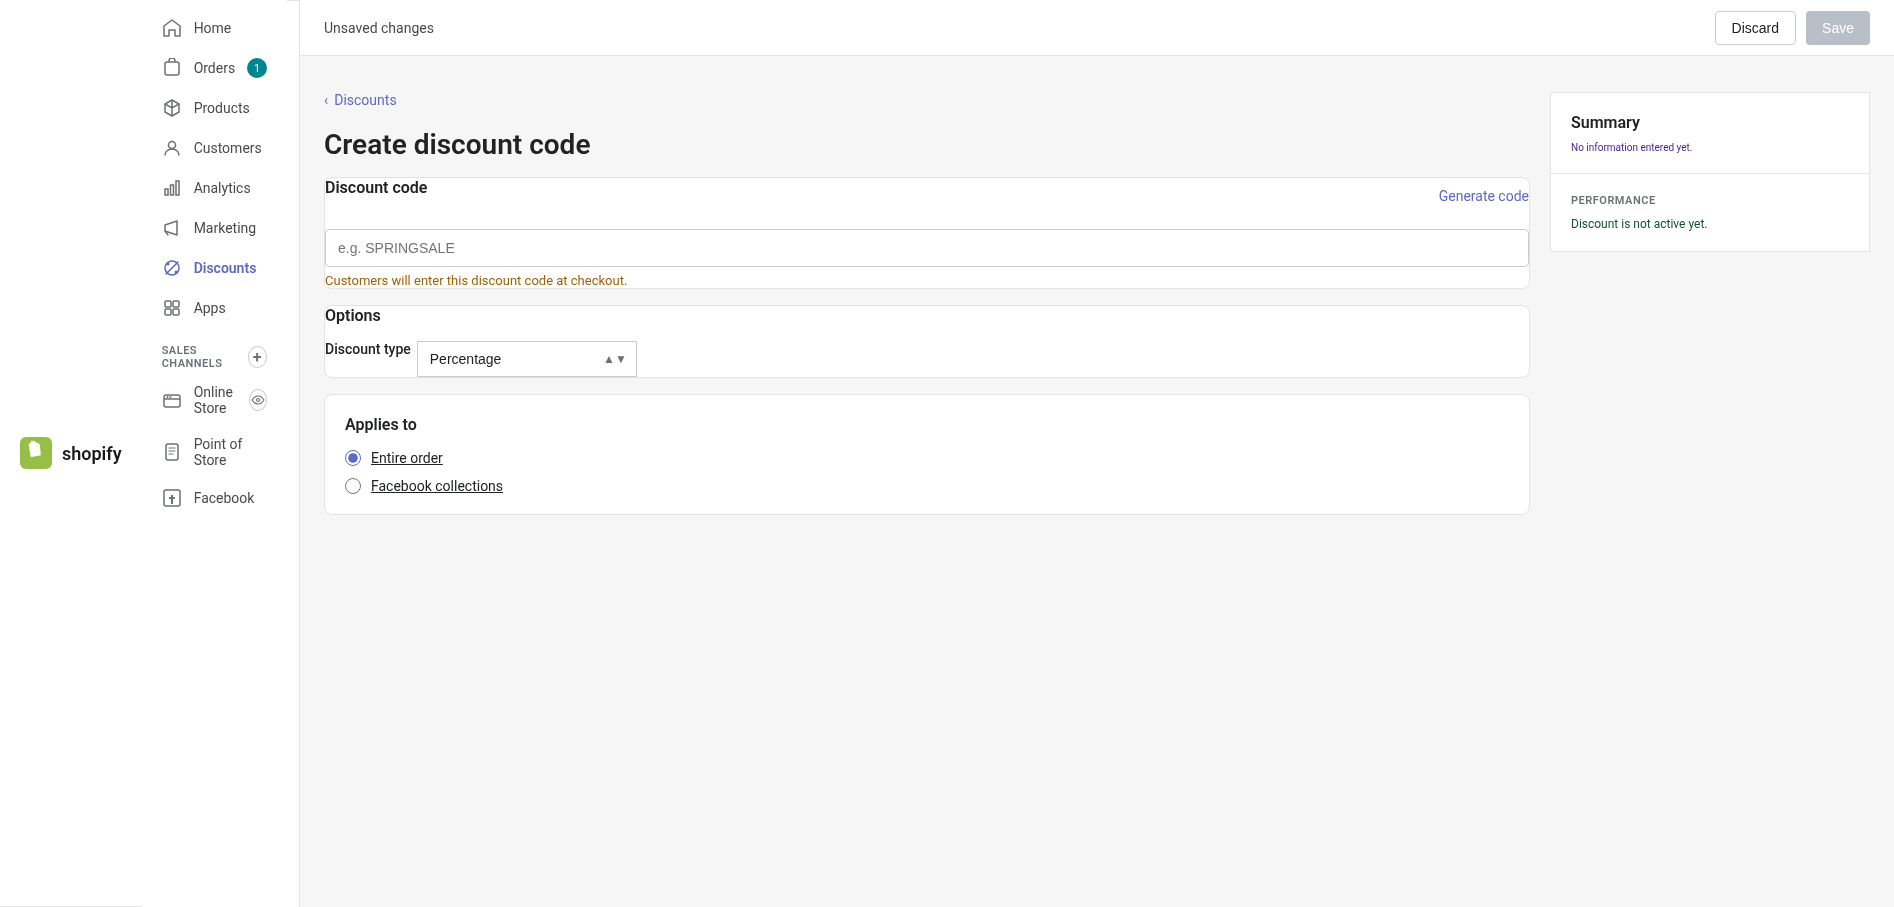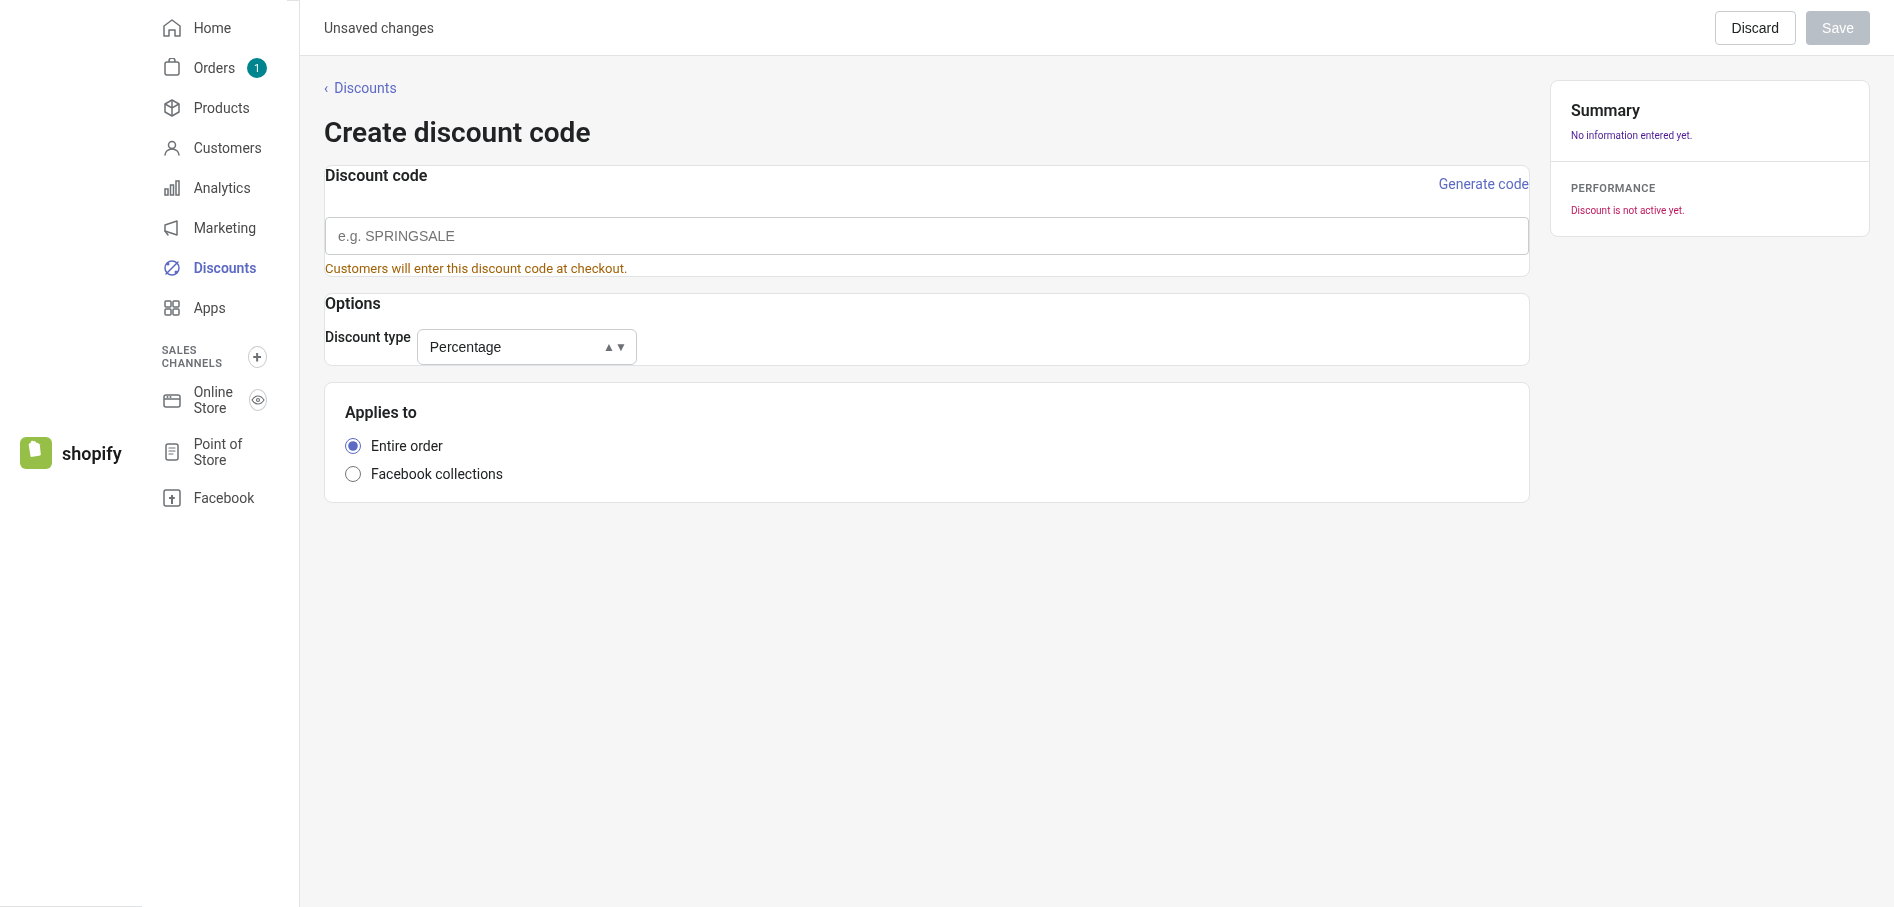--- a/index.html
+++ b/index.html
@@ -126,20 +126,21 @@
       padding: 12px 0;
       border-top: 1px solid #e1e3e5;
     }
 
     
     .main {
       flex: 1;
       display: flex;
       flex-direction: column;
       overflow: hidden;
+      gap: 12px;
     }
     .topbar {
       background: #fff;
       border-bottom: 1px solid #e1e3e5;
       padding: 0 24px;
       height: 56px;
       display: flex;
       align-items: center;
       justify-content: space-between;
     }
@@ -253,21 +254,21 @@
       font-size: 14px;
       color: #202223;
       font-weight: 500;
     }
     .select-wrapper {
       position: relative;
     }
     .form-select {
       padding: 9px 32px 9px 12px;
       border: 1px solid #c9cccf;
-      border-radius: 6px;
+      border-radius: 0;
       font-size: 14px;
       color: #202223;
       background: #fff;
       appearance: none;
       cursor: pointer;
       min-width: 220px;
       outline: none;
     }
     .select-arrow {
       position: absolute;
@@ -322,34 +323,35 @@
     }
     .radio-item input[type="radio"] {
       width: 16px;
       height: 16px;
       accent-color: #5c6ac4;
       cursor: pointer;
     }
     .radio-label {
       font-size: 14px;
       color: #202223;
+      text-decoration: underline;
     }
 
     
     .side-panel {
       width: 320px;
       min-width: 320px;
       display: flex;
       flex-direction: column;
       gap: 0;
     }
     .summary-card {
       background: #fff;
       border: 1px solid #e1e3e5;
-      border-radius: 8px;
+      border-radius: 0;
       overflow: hidden;
     }
     .summary-section {
       padding: 20px;
       border-bottom: 1px solid #e1e3e5;
     }
     .summary-section:last-child { border-bottom: none; }
     .summary-title {
       font-size: 16px;
       font-weight: 600;
@@ -362,22 +364,22 @@
     }
     .performance-label {
       font-size: 11px;
       font-weight: 600;
       color: #6d7175;
       letter-spacing: 0.5px;
       text-transform: uppercase;
       margin-bottom: 10px;
     }
     .performance-empty {
-      font-size: 10px;
-      color: #be185d;
+      font-size: 12px;
+      color: #14532d;
     }
 
     svg { display: block; }
   </style>
 </head>
 <body>
 
 <div class="sidebar">
   <div class="sidebar-logo">
     <svg class="logo-icon" viewBox="0 0 32 32" fill="none" xmlns="http://www.w3.org/2000/svg">

